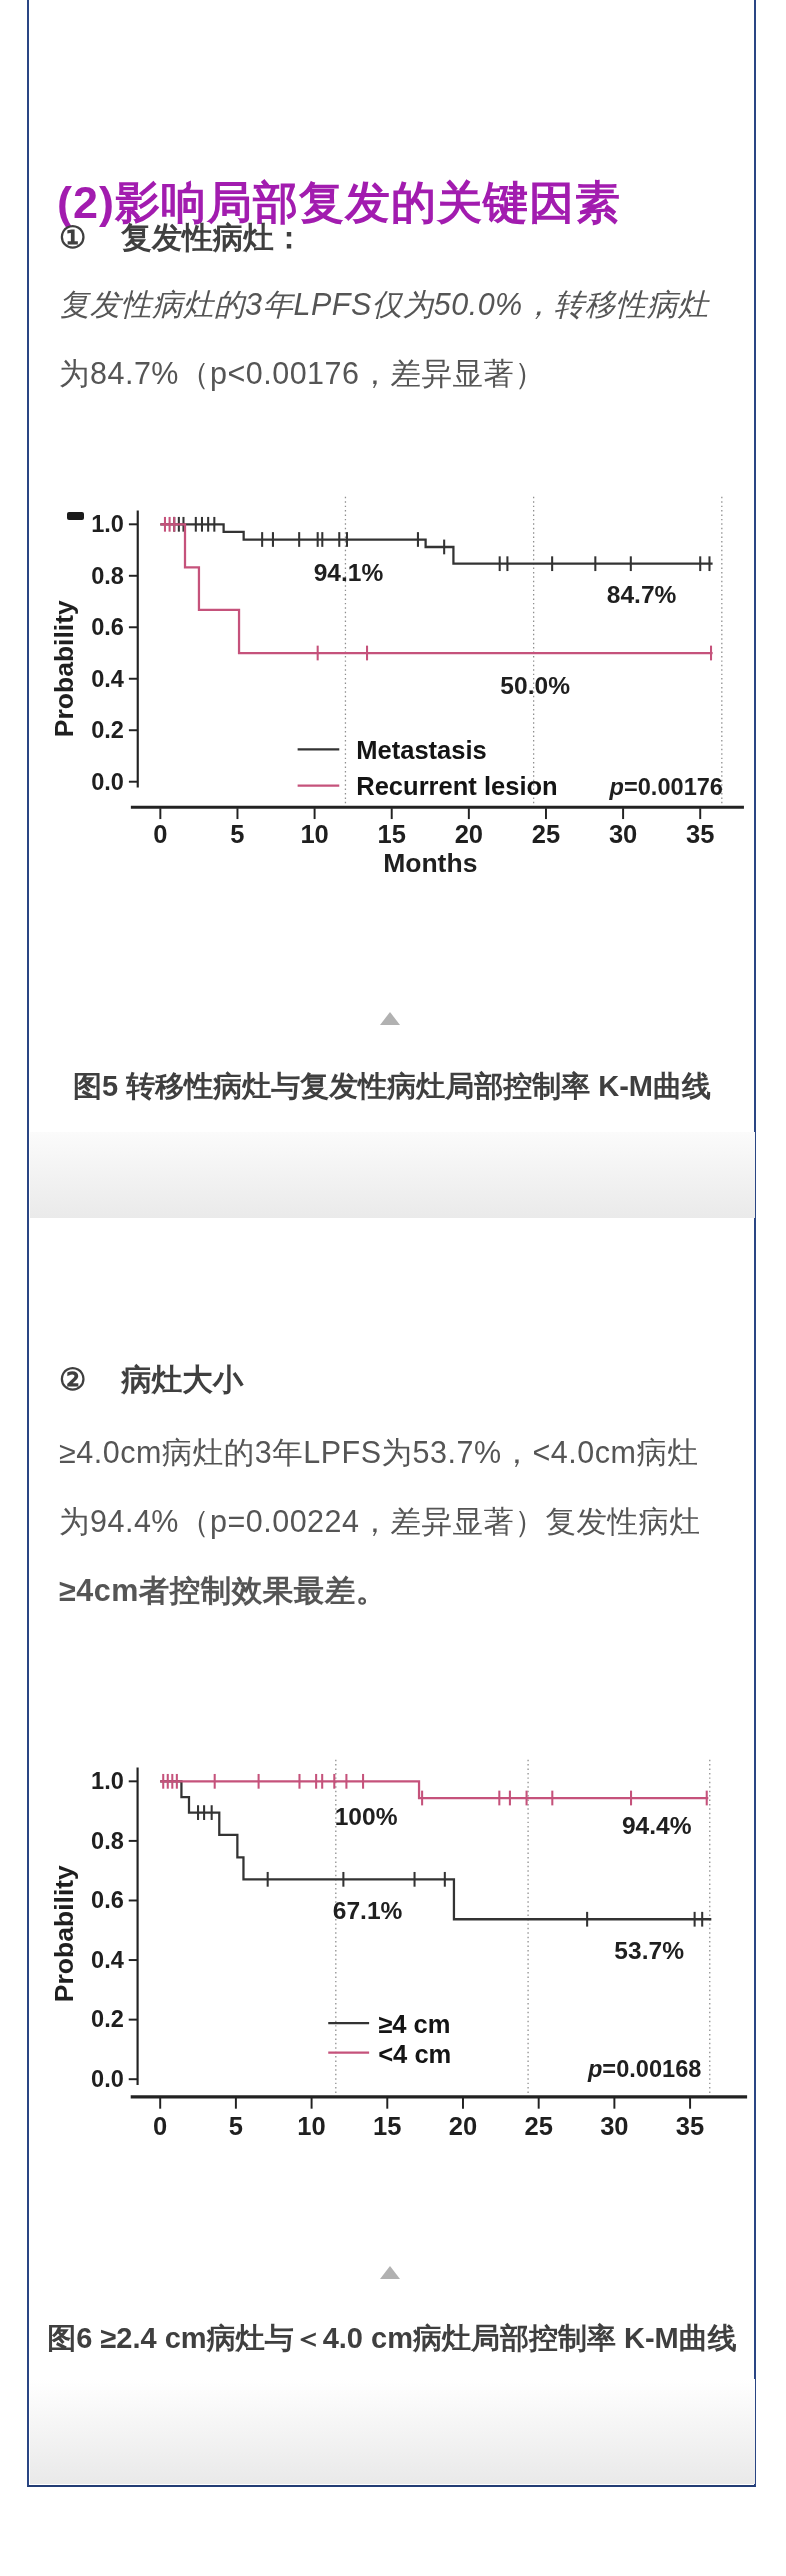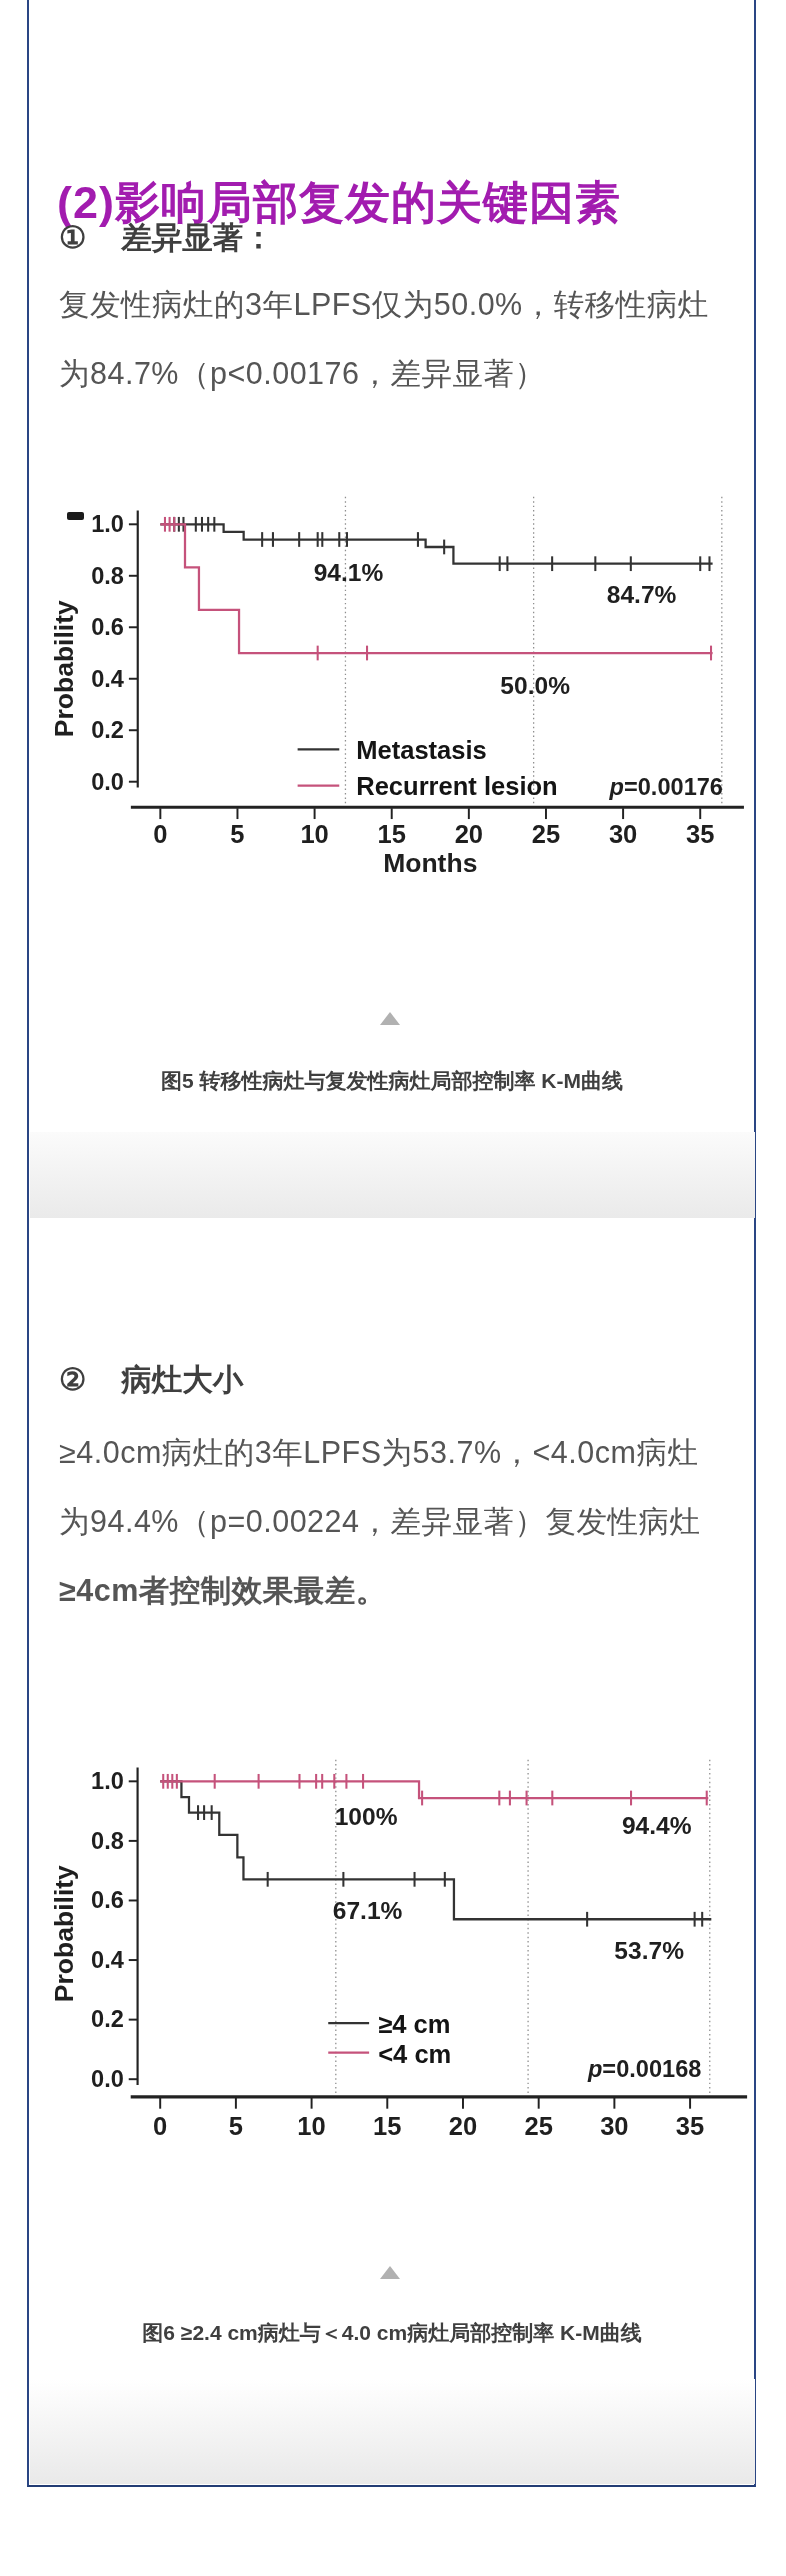--- a/index.html
+++ b/index.html
@@ -10,39 +10,39 @@
   .page-title{position:absolute;left:57px;top:143px;font-size:45px;font-weight:800;color:#a21caf;
               white-space:nowrap;letter-spacing:1px;}
   .subhead{position:absolute;left:59px;font-size:30.5px;font-weight:700;color:#3f3f3f;white-space:nowrap;}
   .subhead .num{display:inline-block;margin-right:35px;font-weight:700;}
   .bodyline{position:absolute;left:59px;font-size:30.5px;font-weight:400;color:#555555;white-space:nowrap;
             letter-spacing:0.5px;}
   .kmchart{position:absolute;left:54px;}
   .crop-dash{position:absolute;left:67px;top:512px;width:16.7px;height:7.9px;background:#1b1b1b;border-radius:2px;}
   .tri{position:absolute;left:380px;width:0;height:0;border-left:10.8px solid transparent;
        border-right:10.8px solid transparent;border-bottom:13.8px solid #b1b1b1;cursor:pointer;}
-  .figcaption{position:absolute;left:29.5px;width:725px;text-align:center;font-size:21px;font-weight:700;
+  .figcaption{position:absolute;left:29.5px;width:725px;text-align:center;font-size:29px;font-weight:700;
               color:#3f3f3f;white-space:nowrap;}
   .band{position:absolute;left:29.5px;width:725px;}
   .band1{top:1132px;height:86px;background:linear-gradient(to bottom,#fbfbfb,#eaeaea);}
   .band2{top:2379px;height:105px;background:linear-gradient(to bottom,#ffffff,#e9e9e9);}
 </style>
 </head>
 <body>
 
 <div id="canvas">
   <div class="frame"></div>
 
   <h1 class="page-title">(2)影响局部复发的关键因素</h1>
 
   <div class="subhead" style="top:218px;">
-    <span class="num">①</span><span>差异显著：</span>
+    <span class="num">①</span><span>复发性病灶：</span>
   </div>
 
-  <div class="bodyline" style="top:285px;">复发性病灶的3年LPFS仅为50.0%，转移性病灶</div>
+  <div class="bodyline" style="top:285px;font-style:italic;">复发性病灶的3年LPFS仅为50.0%，转移性病灶</div>
   <div class="bodyline" style="top:354px;text-align:right;">为84.7%（p&lt;0.00176，差异显著）</div>
 
   <svg class="kmchart" style="top:485px;" id="chart1" viewBox="0 0 712 400" width="700" height="393">
       <line x1="296.4" x2="296.4" y1="12" y2="328" stroke="#8f8f8f" stroke-width="1.3" stroke-dasharray="1.5 3"></line>
       <line x1="487.94" x2="487.94" y1="12" y2="328" stroke="#8f8f8f" stroke-width="1.3" stroke-dasharray="1.5 3"></line>
       <line x1="679.4799999999999" x2="679.4799999999999" y1="12" y2="328" stroke="#8f8f8f" stroke-width="1.3" stroke-dasharray="1.5 3"></line>
       <line x1="85" x2="85" y1="26" y2="308" stroke="#222" stroke-width="2.2"></line>
       <line x1="78" x2="702" y1="328" y2="328" stroke="#222" stroke-width="3.2"></line>
       <line x1="76" x2="85" y1="40" y2="40" stroke="#222" stroke-width="2"></line>
       <text x="71" y="48" font-size="24" font-weight="600" fill="#1f1f1f" text-anchor="end" font-family="&quot;Liberation Sans&quot;, sans-serif">1.0</text>

